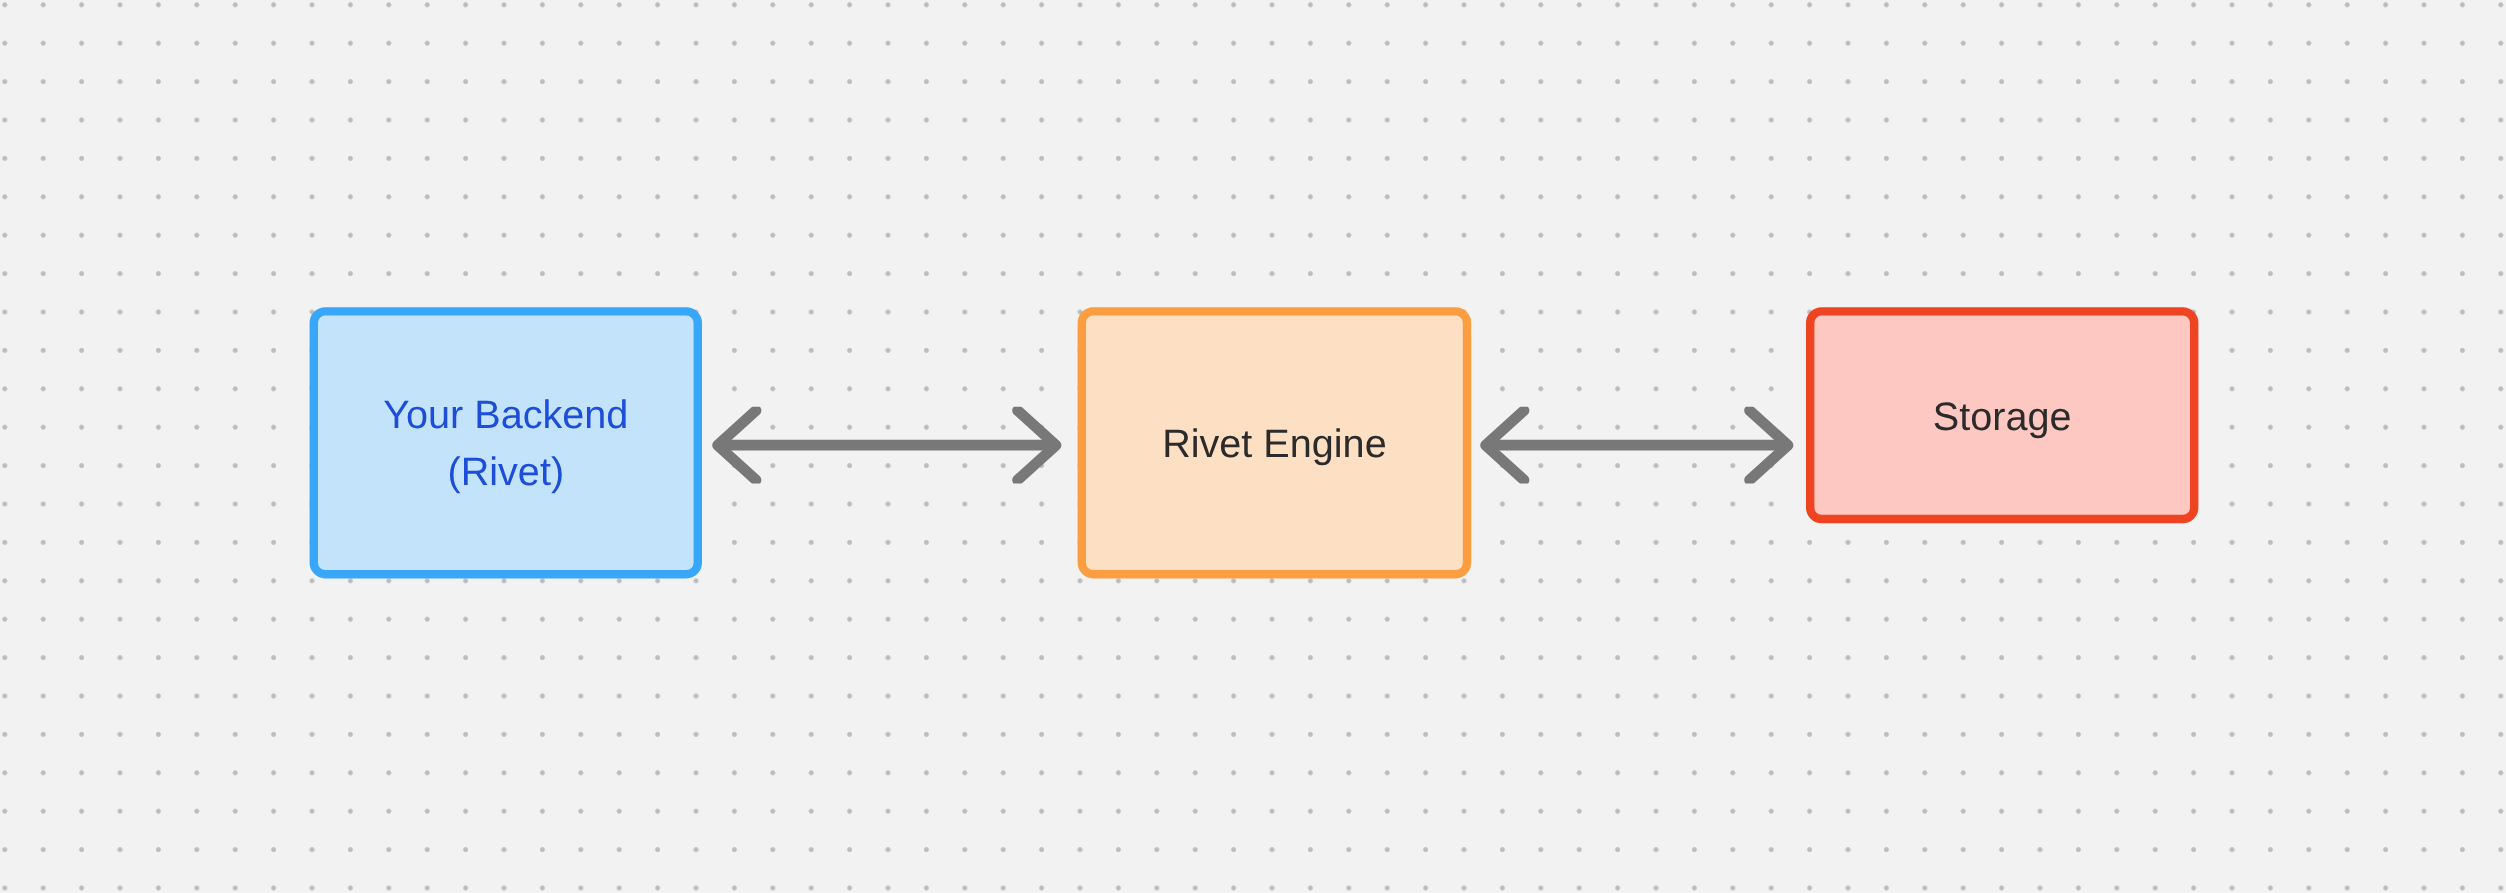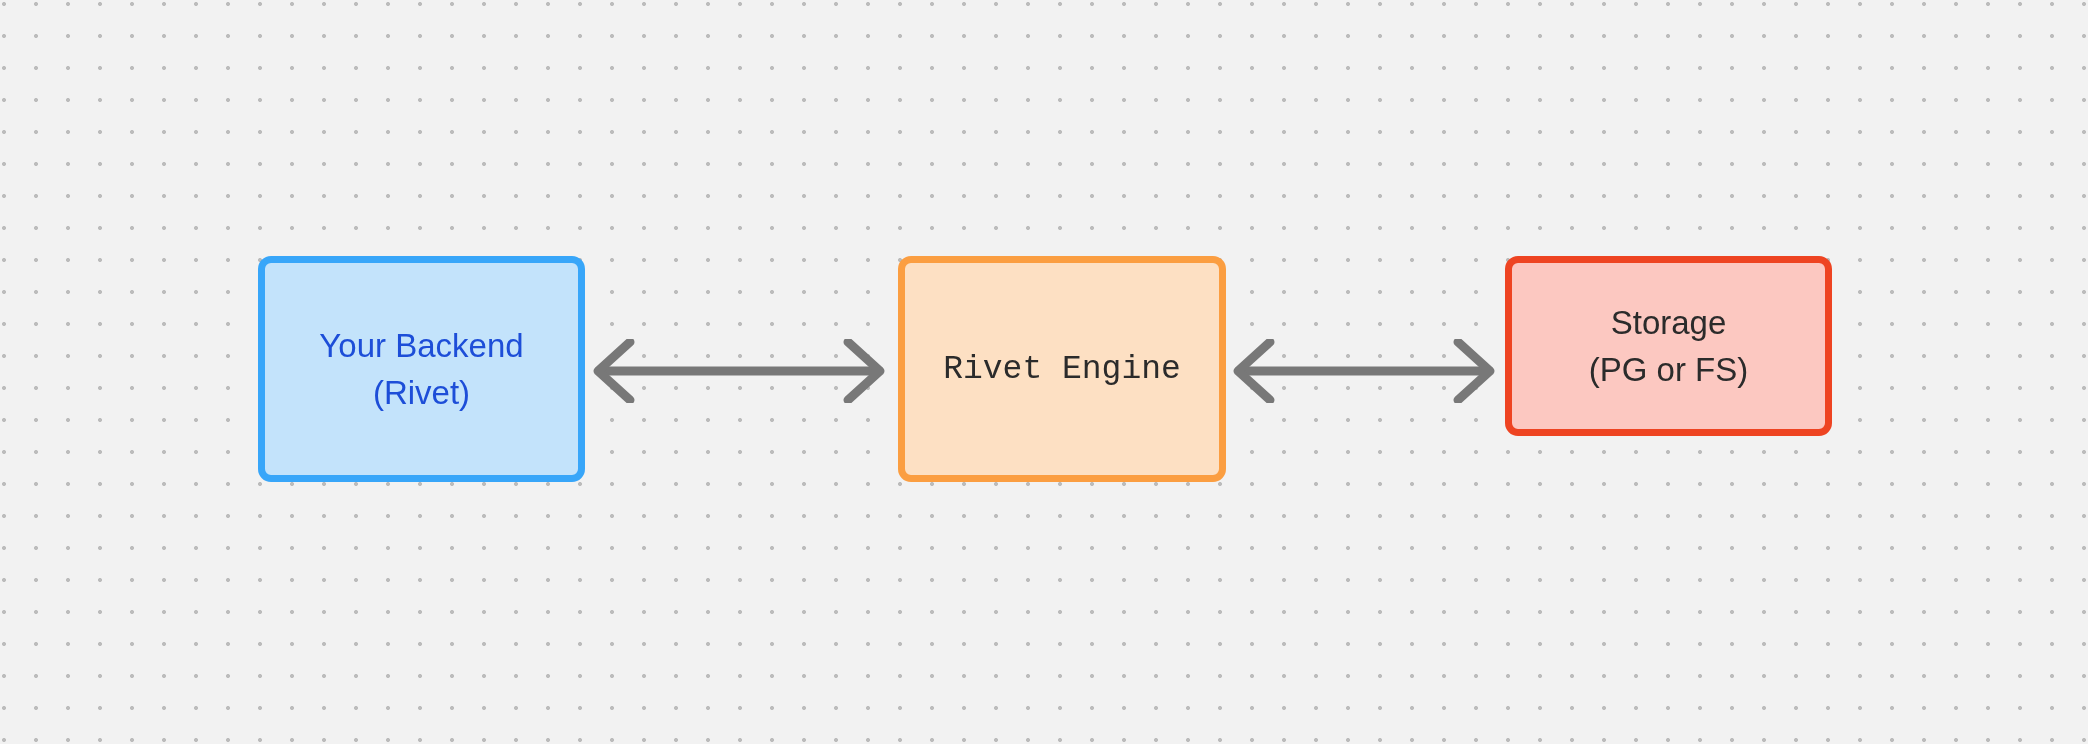--- a/index.html
+++ b/index.html
@@ -32,21 +32,21 @@
     text-align: center;
   }
   .node .label-line {
     display: block;
     font-size: 33px;
     line-height: 47px;
     font-weight: 400;
     white-space: nowrap;
   }
   .node-backend { left: 258px; top: 256px; width: 327px; height: 226px; }
-  .node-engine  { left: 898px; top: 256px; width: 328px; height: 226px; font-family: Liberation Mono, monospace; }
+  .node-engine  { left: 898px; top: 256px; width: 328px; height: 226px; }
   .node-storage { left: 1505px; top: 256px; width: 327px; height: 180px; }
   .arrow {
     position: absolute;
     display: block;
   }
   .arrow-1 { left: 591px;  top: 339px; width: 296px; height: 64px; }
   .arrow-2 { left: 1231px; top: 339px; width: 266px; height: 64px; }
 </style>
 </head>
 <body>
@@ -74,16 +74,15 @@
   <svg class="arrow arrow-2" viewBox="0 0 266 64" aria-hidden="true">
     <g fill="none" stroke-width="9" stroke-linecap="round" stroke-linejoin="round" stroke="#787878">
       <line x1="8" y1="32" x2="258" y2="32"></line>
       <polyline points="39,3 7,32 39,61"></polyline>
       <polyline points="227,3 259,32 227,61"></polyline>
     </g>
   </svg>
 
   <div class="node node-storage" style="border-color: rgb(238, 68, 34); background-color: rgb(252, 200, 193); color: rgb(43, 43, 43);">
     <span class="label-line">Storage</span>
-    <span class="label-line">(PG or FS)</span>
   </div>
 
 </div>
 
 </body></html>

